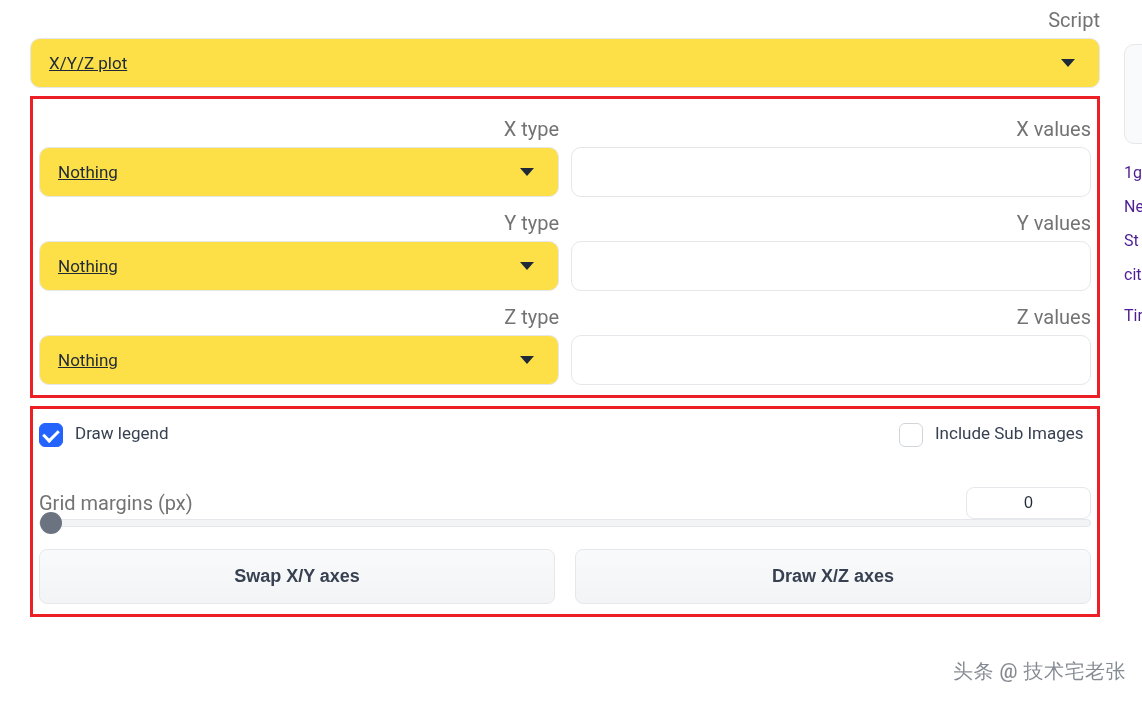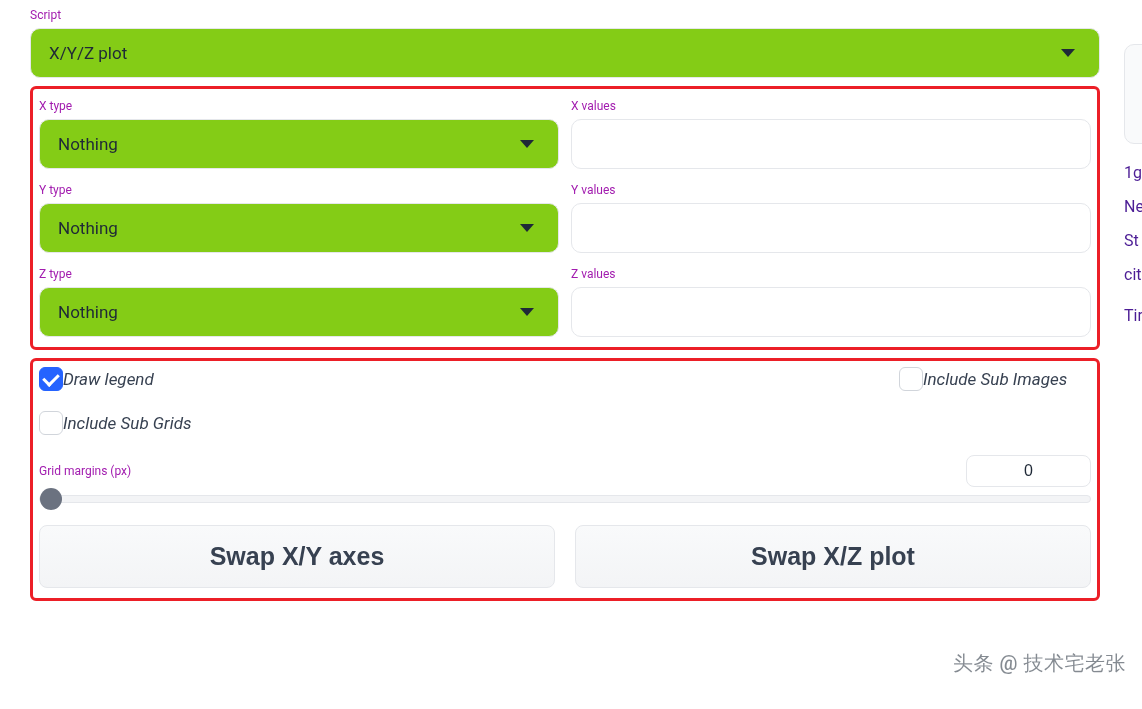--- a/index.html
+++ b/index.html
@@ -11,41 +11,43 @@
       width: 1142px;
       height: 709px;
       overflow: hidden;
       position: relative;
     }
     .main-area {
       padding: 0 0 0 30px;
       width: 1100px;
     }
     .section-label {
-      color: #a21caf;
-      font-size: 12px;
+      color: #737373;
+      font-size: 20px;
       margin-bottom: 6px;
       margin-top: 4px;
+      text-align: right;
     }
     .select-wrap {
       position: relative;
       width: 100%;
     }
     .select-box {
       width: 100%;
       border: 1px solid #e5e7eb;
       border-radius: 10px;
-      background: #84cc16;
+      background: #fde047;
       padding: 14px 18px;
       font-size: 17px;
       color: #1f2937;
       cursor: pointer;
       display: flex;
       align-items: center;
       justify-content: space-between;
+      text-decoration: underline;
     }
     .caret {
       width: 0;
       height: 0;
       border-left: 7px solid transparent;
       border-right: 7px solid transparent;
       border-top: 8px solid #1f2937;
       margin-right: 6px;
     }
     .input-box {
@@ -55,41 +57,41 @@
       background: #ffffff;
       padding: 14px 18px;
       font-size: 17px;
       color: #1f2937;
     }
 
     .script-row { margin-top: 8px; }
 
     .red-box {
       border: 3px solid #ec1f27;
-      border-radius: 6px;
+      border-radius: 0;
       margin-top: 8px;
-      padding: 6px 6px 10px 6px;
+      padding: 14px 6px 10px 6px;
     }
     .grid-2 {
       display: flex;
       gap: 12px;
     }
     .col { flex: 1; }
     .axis-block { margin-bottom: 10px; }
     .axis-block:last-child { margin-bottom: 0; }
 
     .options-row {
       display: flex;
       margin-bottom: 20px;
       gap: 360px;
     }
     .options-row .cb-group {
       display: flex;
-      align-items: center;
-      font-style: italic;
+      align-items: flex-start;
+      gap: 12px;
     }
     .options-row .col-left { width: 500px; }
     .options-row .col-right { flex: 1; }
 
     .checkbox {
       width: 24px;
       height: 24px;
       border: 1.5px solid #d1d5db;
       border-radius: 6px;
       background: #ffffff;
@@ -109,21 +111,20 @@
       height: 12px;
       border: solid white;
       border-width: 0 3px 3px 0;
       transform: rotate(45deg) translate(-1px, -1px);
     }
     .cb-label { color: #374151; font-size: 17px; }
     .slider-label-row {
       display: flex;
       justify-content: space-between;
       align-items: center;
-      margin-bottom: 8px;
     }
     .num-input {
       width: 125px;
       border: 1px solid #e5e7eb;
       border-radius: 8px;
       padding: 6px 12px;
       font-size: 16px;
       text-align: center;
       color: #1f2937;
     }
@@ -150,21 +151,21 @@
     .buttons-row {
       display: flex;
       gap: 20px;
     }
     .swap-btn {
       flex: 1;
       background: linear-gradient(#f9fafb, #f3f4f6);
       border: 1px solid #e5e7eb;
       border-radius: 8px;
       padding: 16px 8px;
-      font-size: 25px;
+      font-size: 18px;
       font-weight: 600;
       color: #374151;
       cursor: pointer;
       text-align: center;
     }
 
     .sidebar-peek {
       position: absolute;
       right: 0;
       top: 0;
@@ -187,21 +188,21 @@
     .peek-text { position: absolute; left: 6px; white-space: nowrap; }
     .pt1 { top: 163px; }
     .pt2 { top: 197px; }
     .pt3 { top: 231px; }
     .pt4 { top: 265px; }
     .pt5 { top: 306px; }
 
     .watermark {
       position: absolute;
       right: 16px;
-      bottom: 32px;
+      bottom: 24px;
       color: rgba(31,41,55,0.55);
       font-size: 20px;
       font-weight: 500;
       letter-spacing: 0.5px;
       pointer-events: none;
     }
   </style>
 </head>
 <body>
 
@@ -275,37 +276,33 @@
         <span class="checkbox checked"></span>
         <span class="cb-label">Draw legend</span>
       </div>
       <div class="cb-group col-right">
         <span class="checkbox"></span>
         <span class="cb-label">Include Sub Images</span>
       </div>
     </div>
 
     <div class="options-row">
-      <div class="cb-group col-right">
-        <span class="checkbox"></span>
-        <span class="cb-label">Include Sub Grids</span>
-      </div>
     </div>
 
     <div class="slider-label-row">
       <span class="section-label" style="margin:0">Grid margins (px)</span>
       <input class="num-input" type="text" value="0" style="">
     </div>
     <div class="slider-track">
       <div class="slider-thumb"></div>
     </div>
 
     <div class="buttons-row">
       <button class="swap-btn">Swap X/Y axes</button>
-      <button class="swap-btn">Swap X/Z plot</button>
+      <button class="swap-btn">Draw X/Z axes</button>
     </div>
 
   </div>
 
 </div>
 
 <div class="sidebar-peek">
   <div class="sidebar-box"></div>
   <div class="peek-text pt1">1g</div>
   <div class="peek-text pt2">Ne</div>

